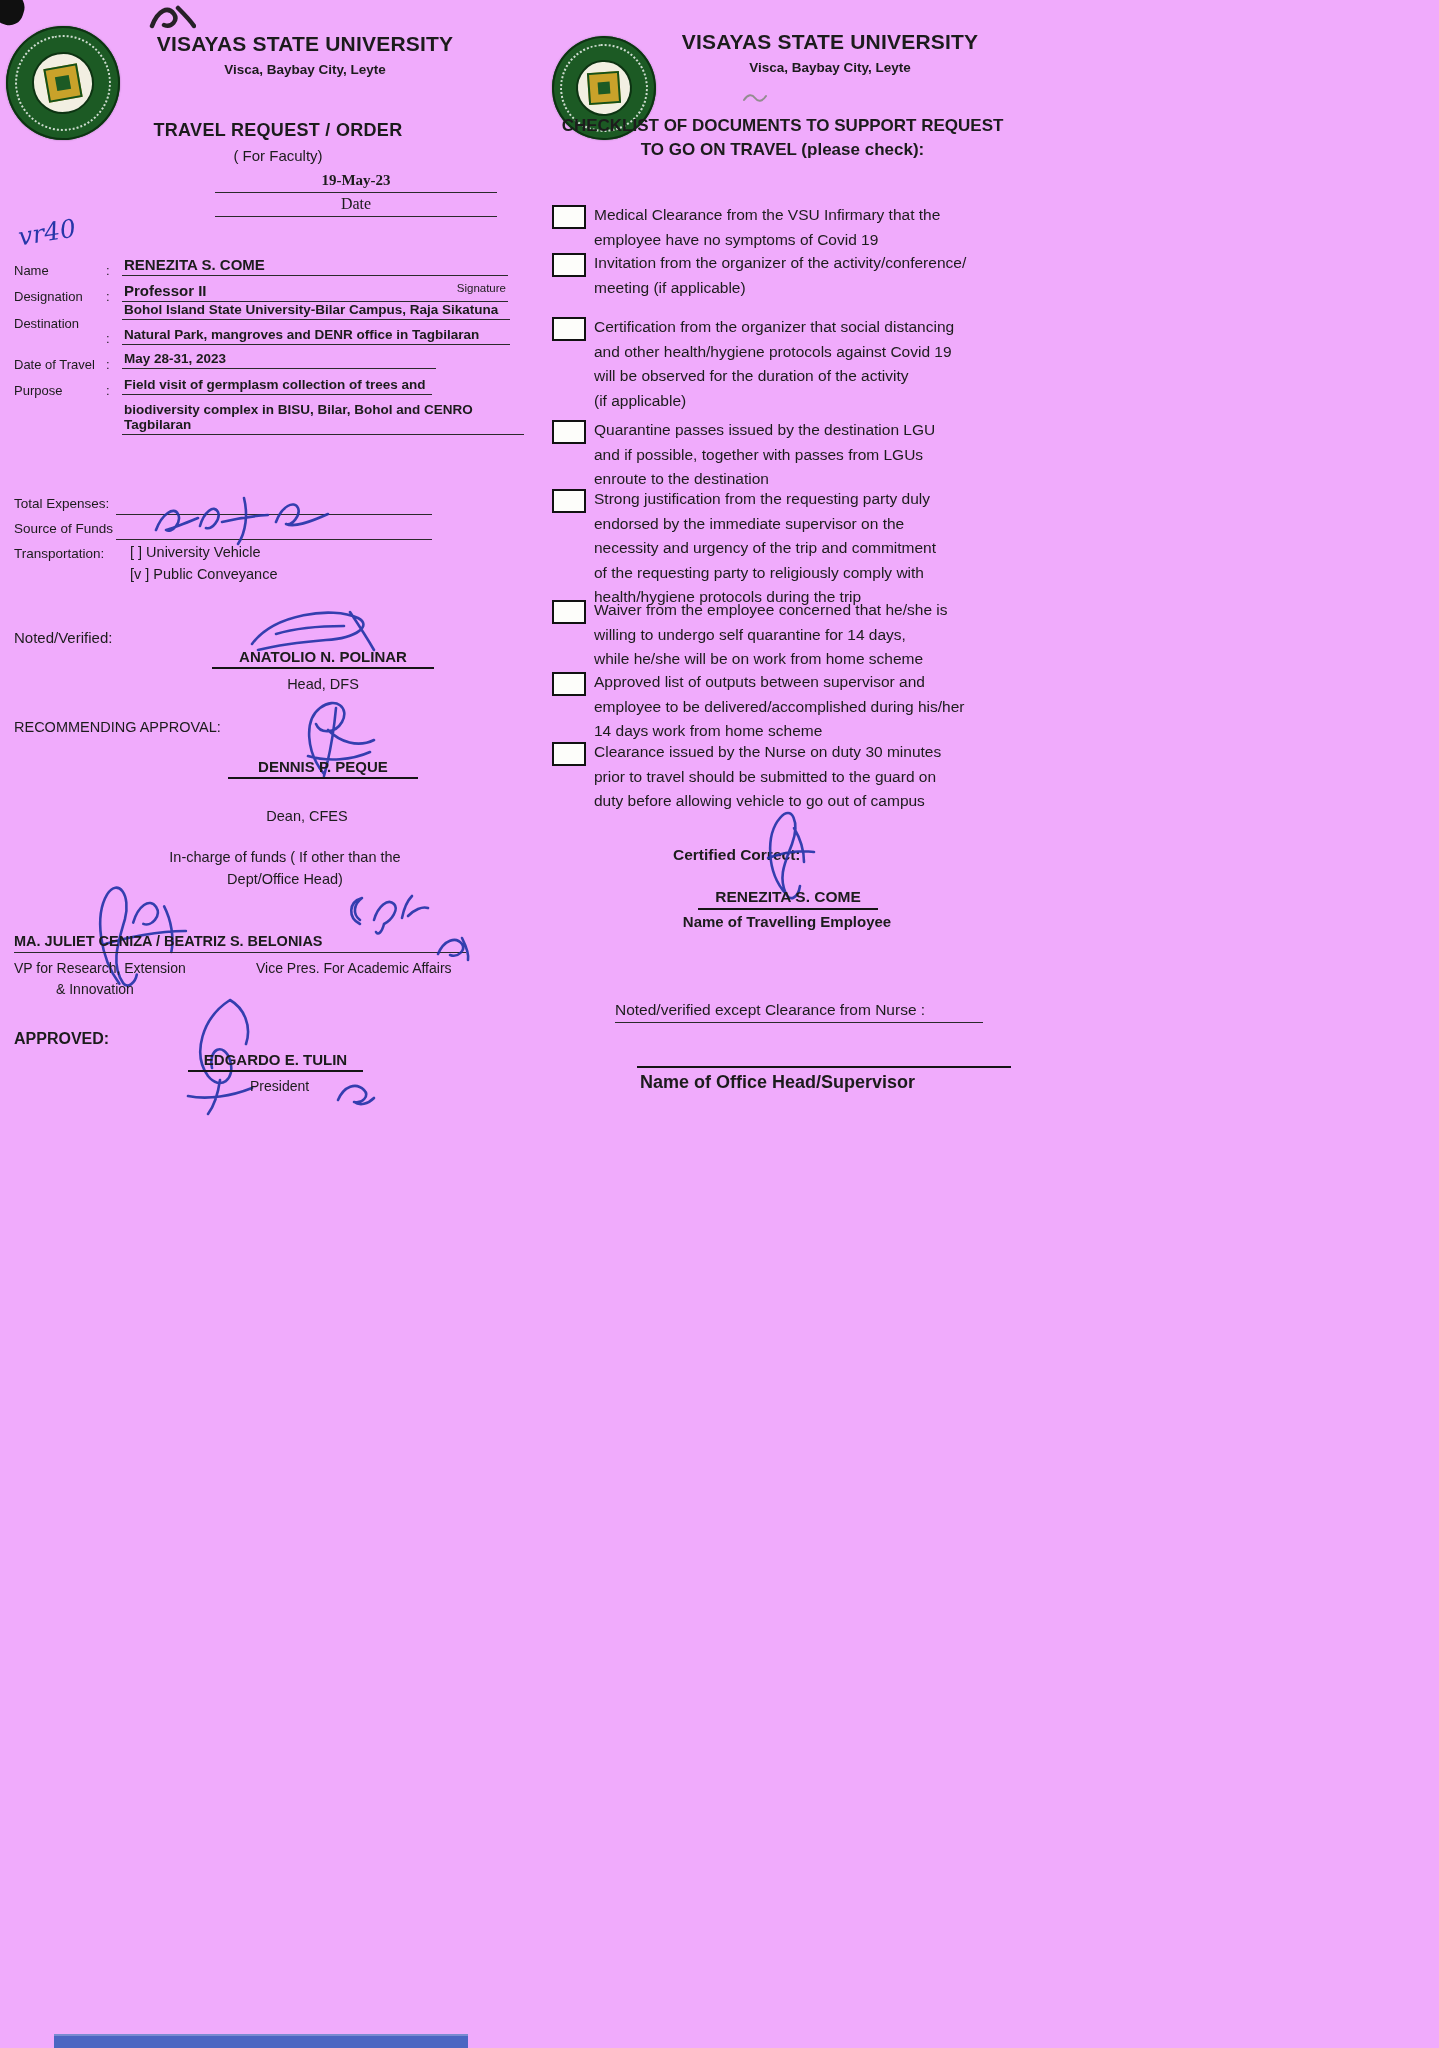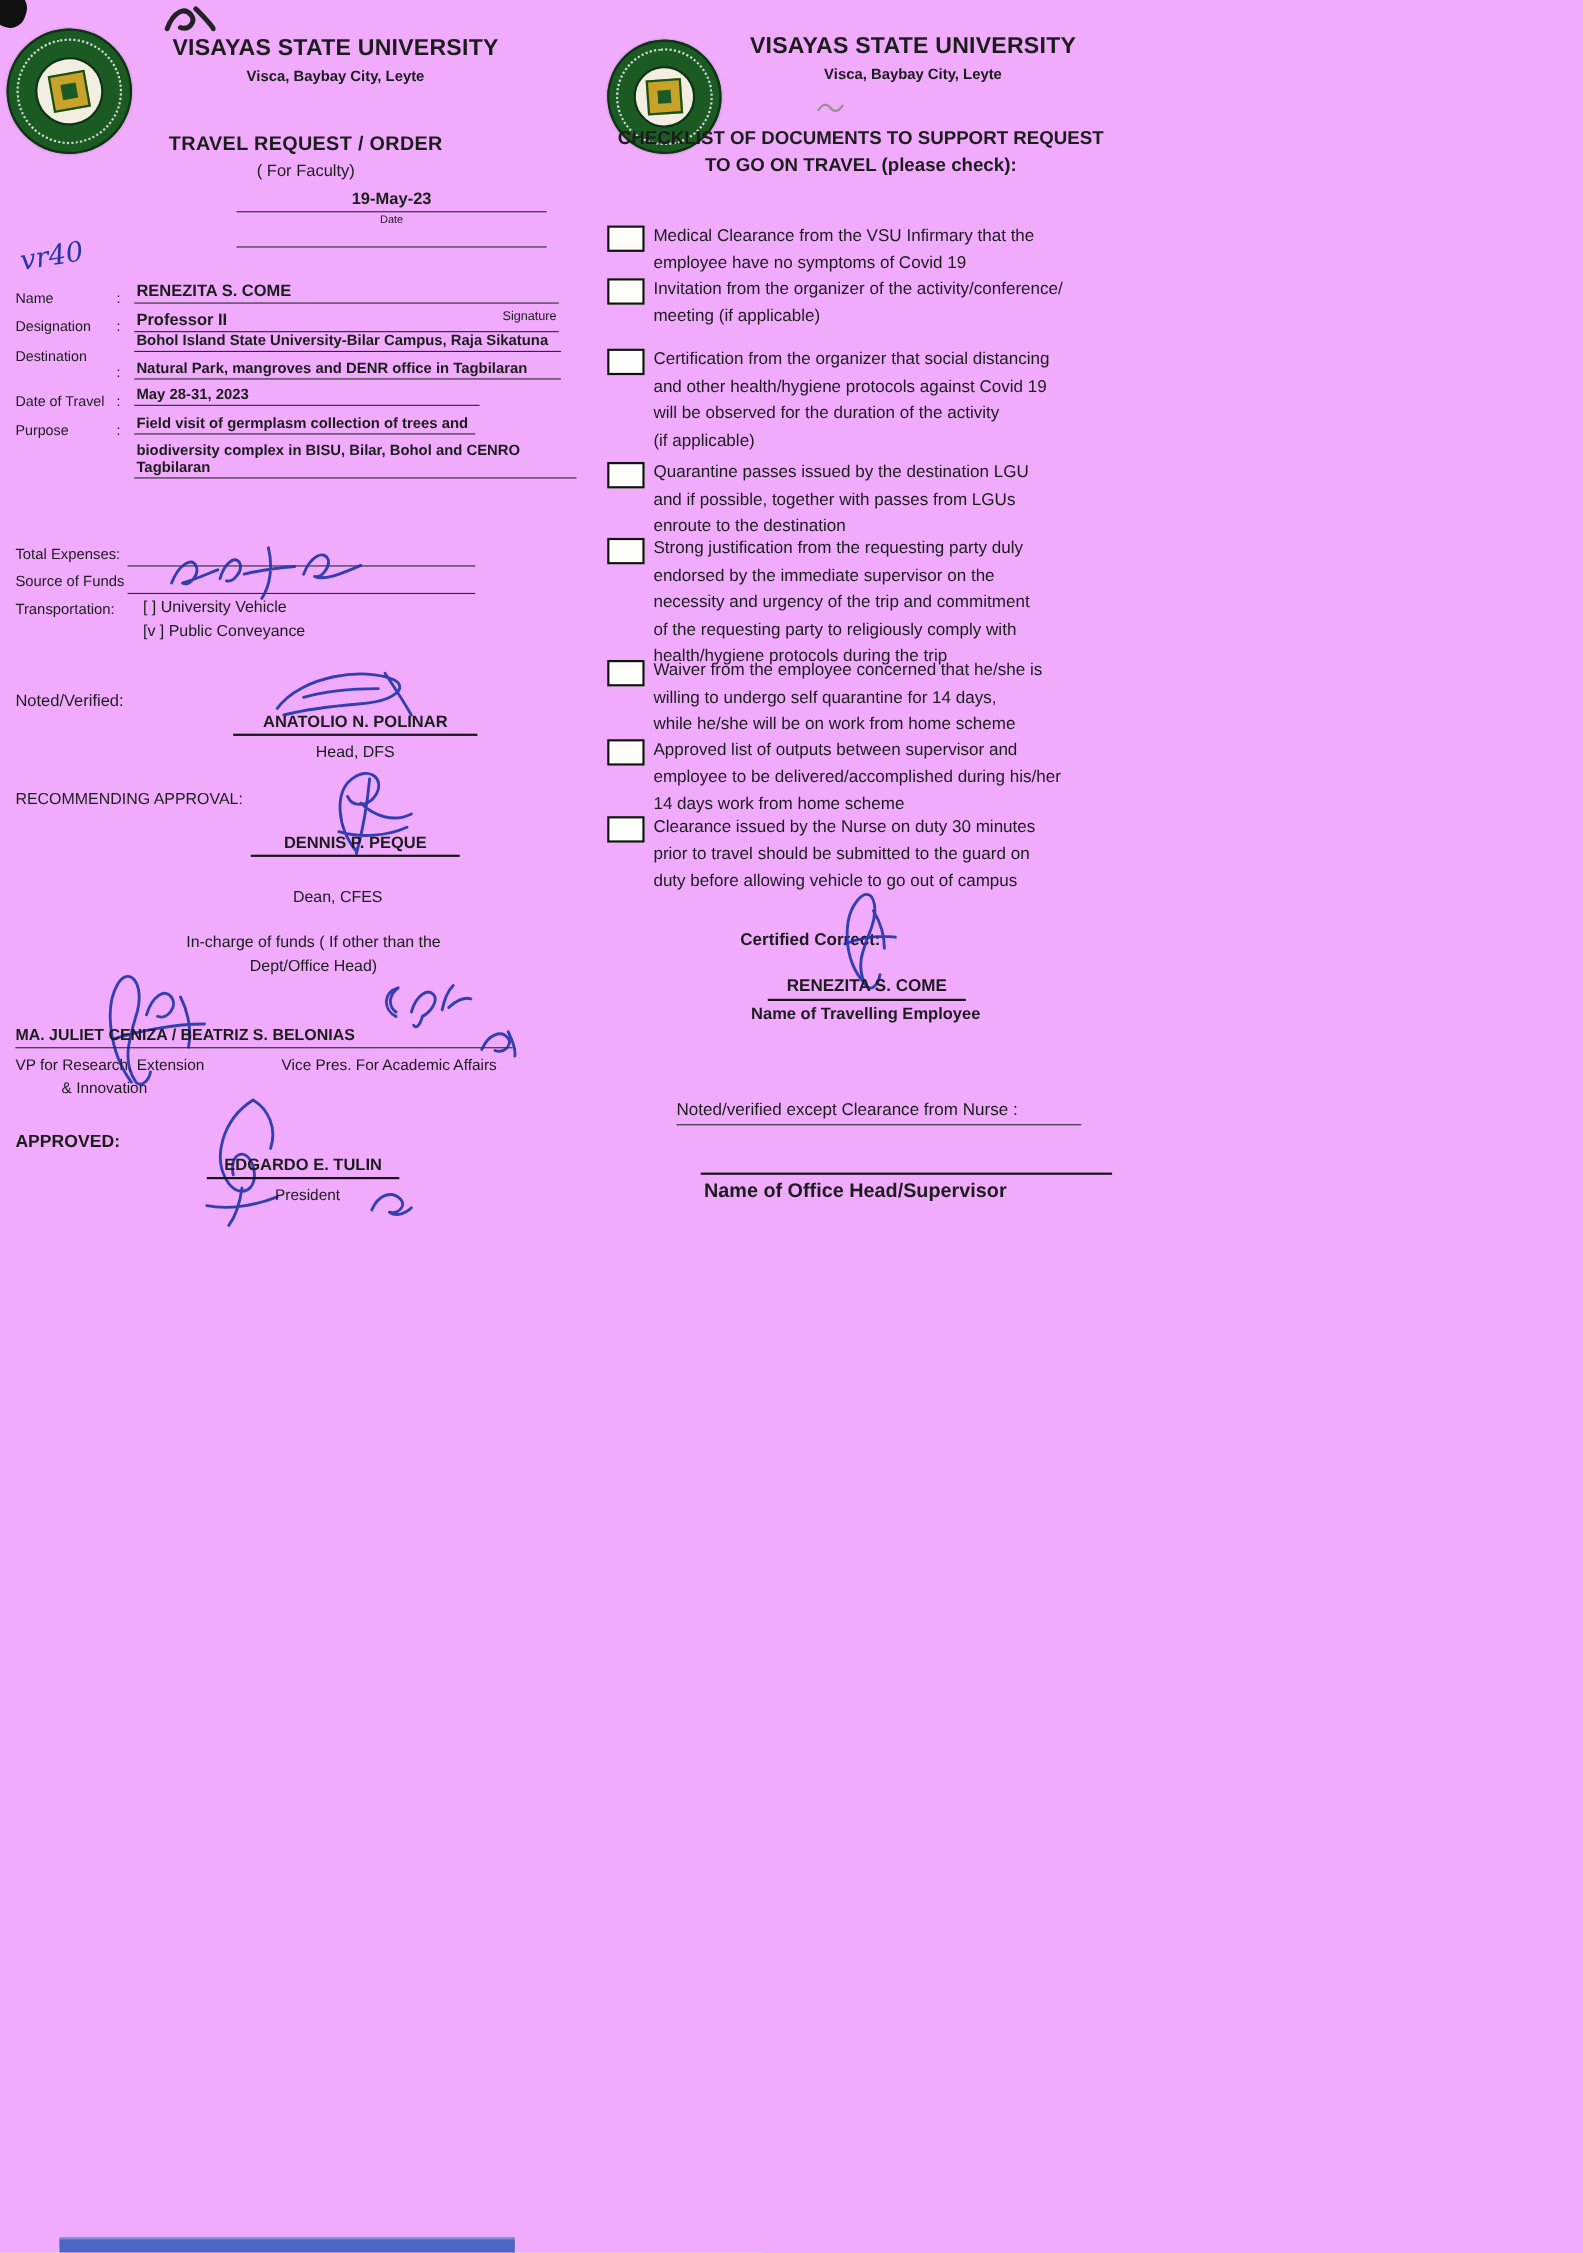--- a/index.html
+++ b/index.html
@@ -14,21 +14,21 @@
 
   
   .uni{font-size:21px;font-weight:bold;letter-spacing:.2px;}
   .addr{font-size:13.5px;font-weight:bold;margin-top:6px;}
   .ltitle{font-size:18px;font-weight:bold;letter-spacing:.3px;}
   .lsub{font-size:15px;}
   .rtitle{font-size:17px;font-weight:bold;}
 
   
   .ldate-val{font-size:15px;font-weight:600;border-bottom:1.6px solid #2a2a2a;padding-bottom:3px;}
-  .ldate-lab{font-size:10px;padding:2px 0 18px 0;border-bottom:1.6px solid #2a2a2a;}
+  .ldate-lab{font-size:16px;padding:2px 0 3px 0;border-bottom:1.6px solid #2a2a2a;}
 
   
   .flab{font-size:13px;}
   .colon{font-size:13px;}
   .fval{font-size:15px;font-weight:bold;border-bottom:1.6px solid #2a2a2a;padding:0 2px 2px 2px;}
   .fval.small{font-size:13.5px;}
   .sigcap{font-size:11.5px;}
   .uline{border-bottom:1.6px solid #2a2a2a;}
   .nameline{font-weight:bold;font-size:15px;border-bottom:2px solid #151515;padding-bottom:2px;text-align:center;}
   .captxt{font-size:14.5px;text-align:center;}
@@ -81,21 +81,21 @@
     </div>
   </div>
 
   <div class="abs center" style="left:140px;top:32px;width:330px;">
     <div class="uni">VISAYAS STATE UNIVERSITY</div>
     <div class="addr">Visca, Baybay City, Leyte</div>
   </div>
   <div class="abs center ltitle" style="left:118px;top:120px;width:320px;">TRAVEL REQUEST / ORDER</div>
   <div class="abs center lsub" style="left:118px;top:147px;width:320px;">( For Faculty)</div>
 
-  <div class="abs center" style="left:215px;top:172px;width:282px;">
+  <div class="abs center" style="left:215px;top:172px;width:282px;font-family:Liberation Serif, serif;">
     <div class="ldate-val">19-May-23</div>
     <div class="ldate-lab">Date</div>
   </div>
 
   <div class="abs hand" style="left:18px;top:218px;font-size:25px;transform:rotate(-9deg);">vr40</div>
 
   <div class="abs flab" style="left:14px;top:263px;">Name</div>
   <div class="abs colon" style="left:106px;top:263px;">:</div>
   <div class="abs fval" style="left:122px;top:256px;width:382px;">RENEZITA S. COME</div>
 

